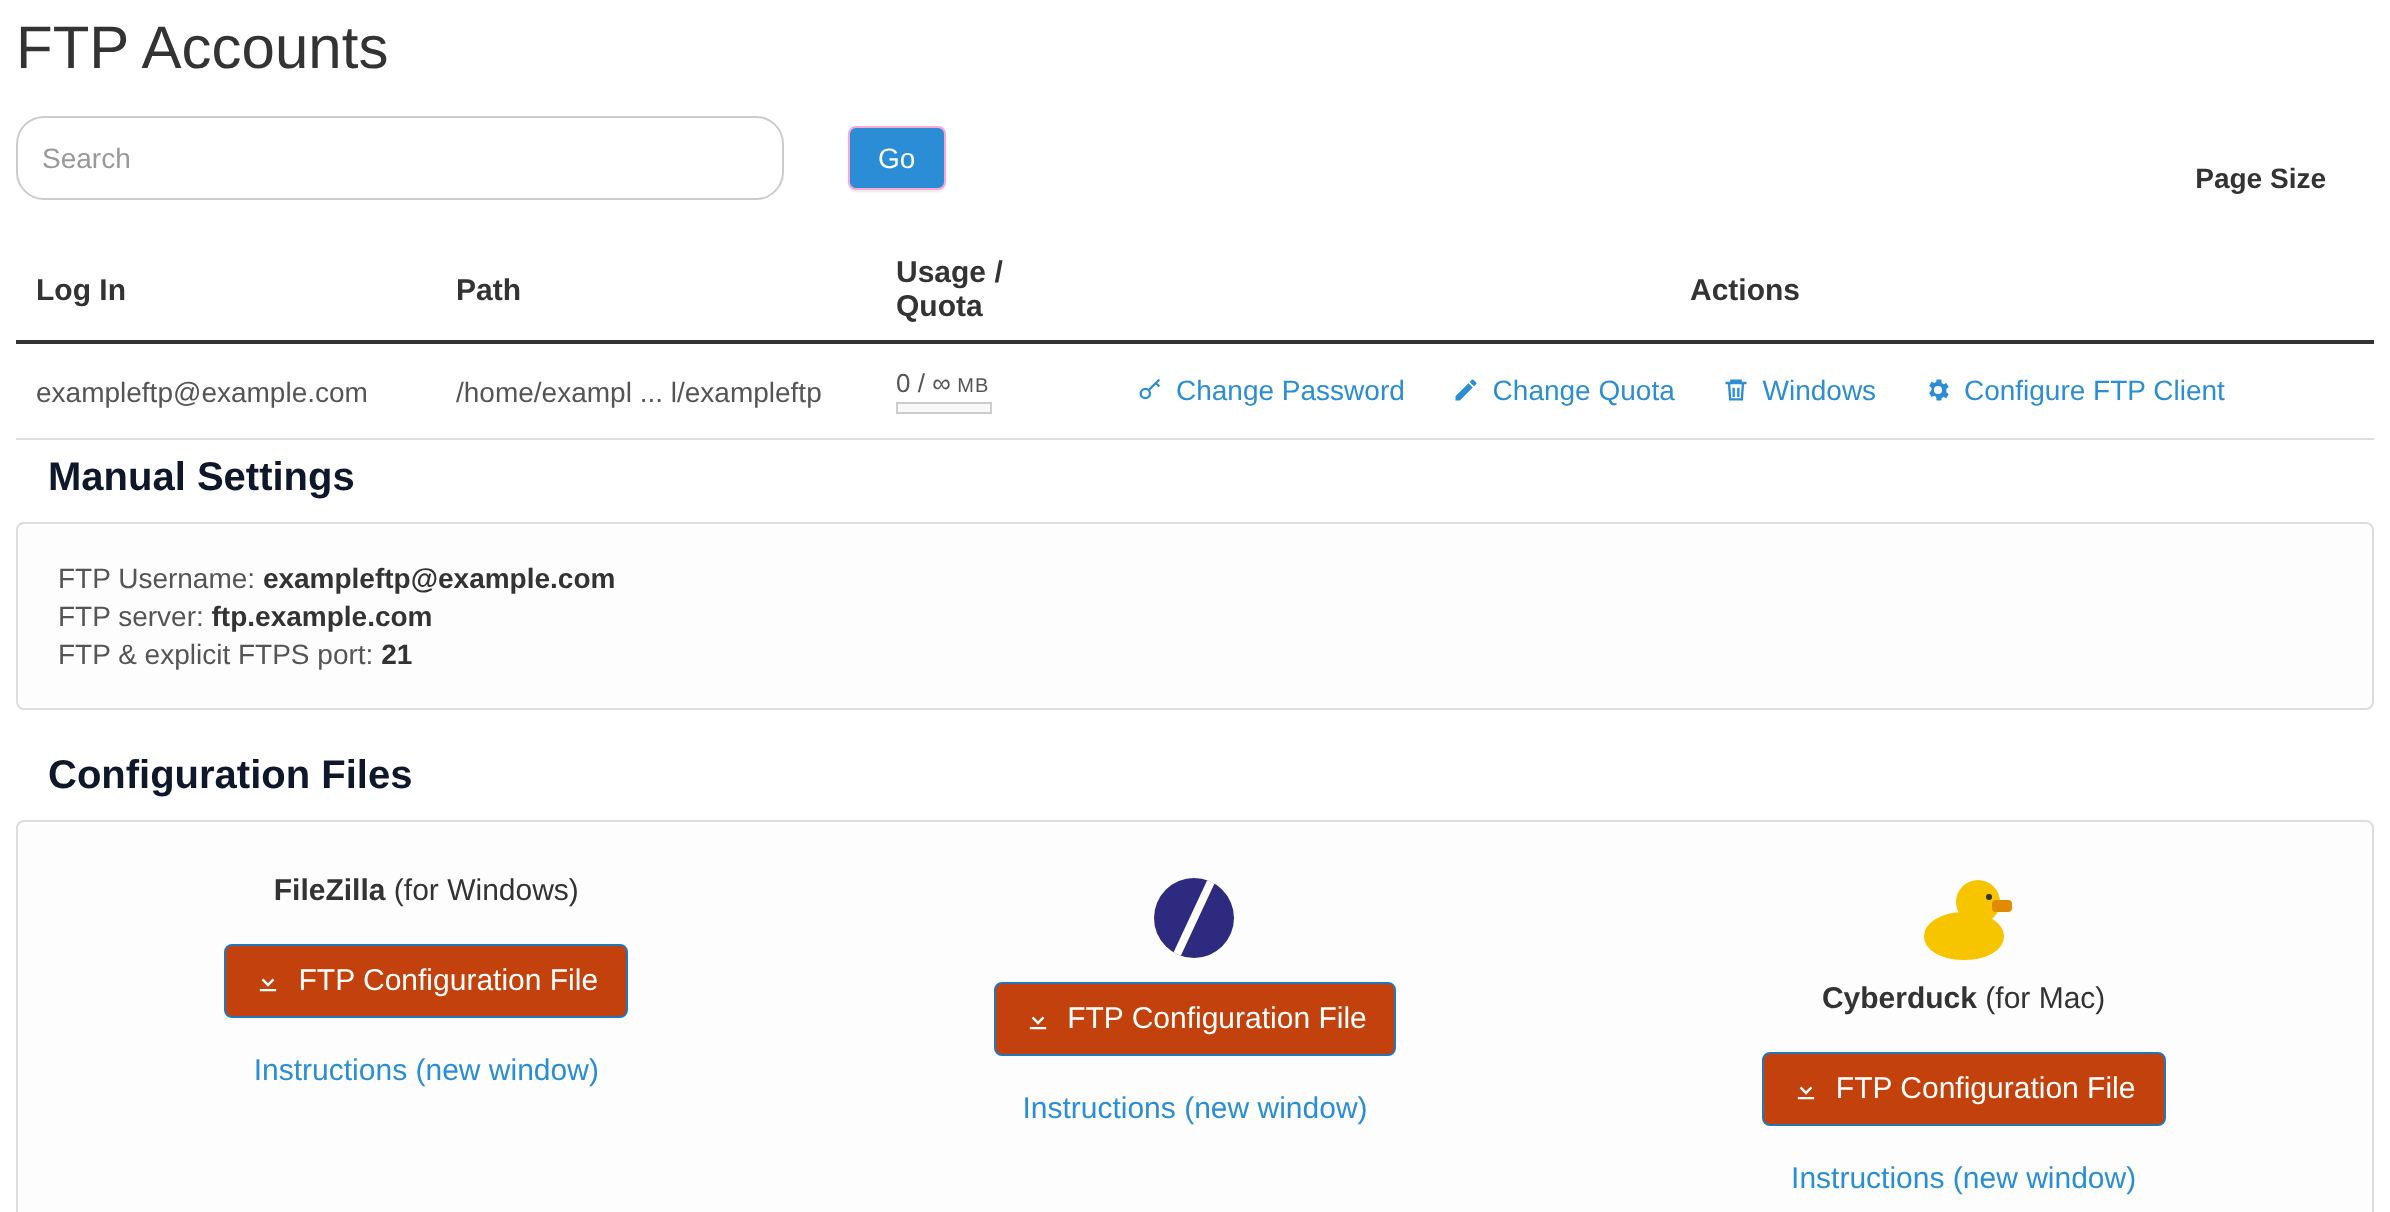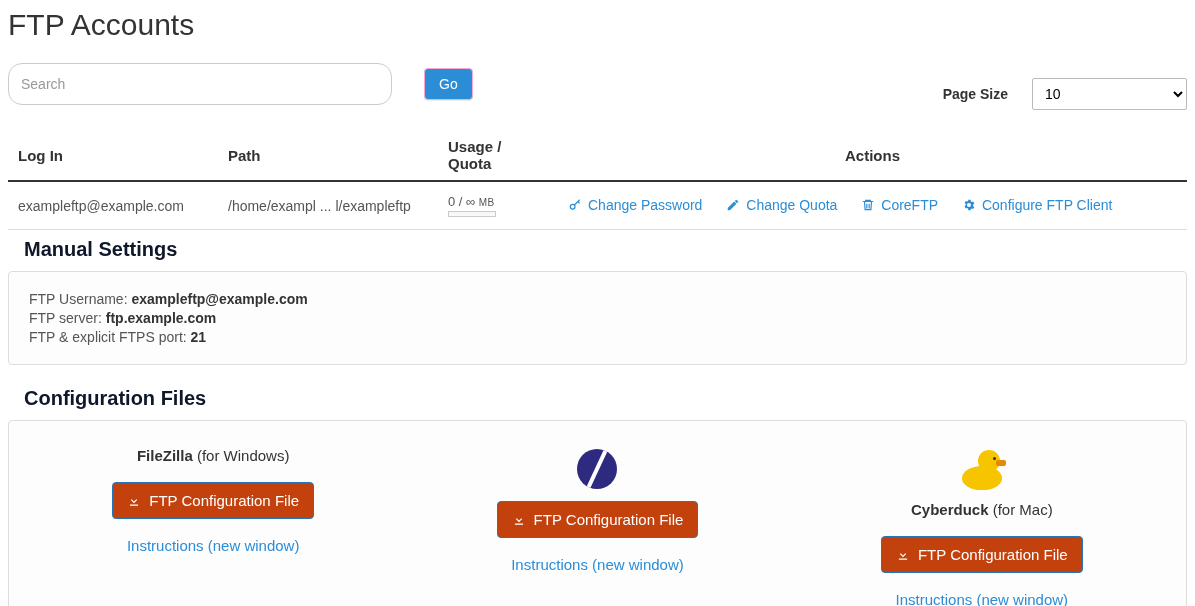--- a/index.html
+++ b/index.html
@@ -49,23 +49,20 @@
 </head>
 <body>
 
 <h1>FTP Accounts</h1>
 
 <div class="search-row">
   <input class="search-input" type="text" placeholder="Search" style="">
   <button class="go-btn">Go</button>
   <div class="page-size">
     <span class="page-size-label">Page Size</span>
-    <select class="page-size-select">
-      <option>10</option>
-    </select>
   </div>
 </div>
 
 <table>
   <thead>
     <tr>
       <th style="width:210px">Log In</th>
       <th style="width:220px">Path</th>
       <th style="width:120px">Usage  /  Quota</th>
       <th style="text-align:center">Actions</th>
@@ -90,21 +87,21 @@
         <a class="action-link">
           <svg class="icon" viewBox="0 0 24 24" fill="#2b8dd6">
               <path d="M3 17.25V21h3.75L17.81 9.94l-3.75-3.75L3 17.25zM20.71 7.04a1 1 0 000-1.41l-2.34-2.34a1 1 0 00-1.41 0l-1.83 1.83 3.75 3.75 1.83-1.83z"></path>
             </svg>
           <span>Change Quota</span>
         </a>
         <a class="action-link">
           <svg class="icon" viewBox="0 0 24 24" fill="none" stroke="#2b8dd6" stroke-width="2">
               <path d="M3 6h18M8 6V4h8v2M6 6l1 14h10l1-14M10 10v8M14 10v8"></path>
             </svg>
-          <span>CoreFTP</span>
+          <span>Windows</span>
         </a>
         <a class="action-link">
           <svg class="icon" viewBox="0 0 24 24" fill="#2b8dd6">
               <path d="M19.14 12.94a7.07 7.07 0 000-1.88l2.03-1.58-2-3.46-2.39.96a7.03 7.03 0 00-1.62-.94L14.8 3h-4l-.36 2.04c-.58.23-1.12.55-1.62.94l-2.39-.96-2 3.46 2.03 1.58a7.07 7.07 0 000 1.88L4.43 14.5l2 3.46 2.39-.96c.5.39 1.04.71 1.62.94L10.8 21h4l.36-2.04c.58-.23 1.12-.55 1.62-.94l2.39.96 2-3.46-2.03-1.58zM12 15.5A3.5 3.5 0 1112 8.5a3.5 3.5 0 010 7z"></path>
             </svg>
           <span>Configure FTP Client</span>
         </a>
       </td>
     </tr>
   </tbody>

